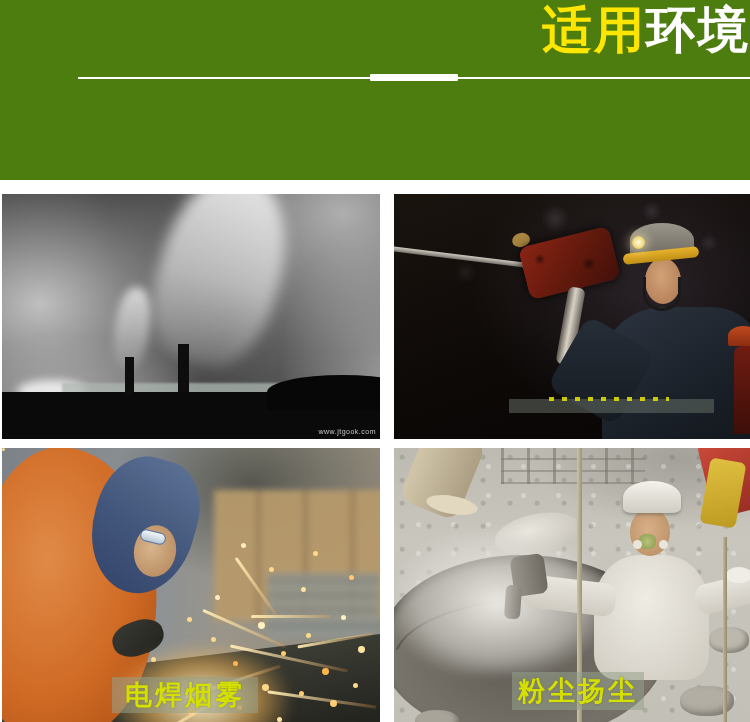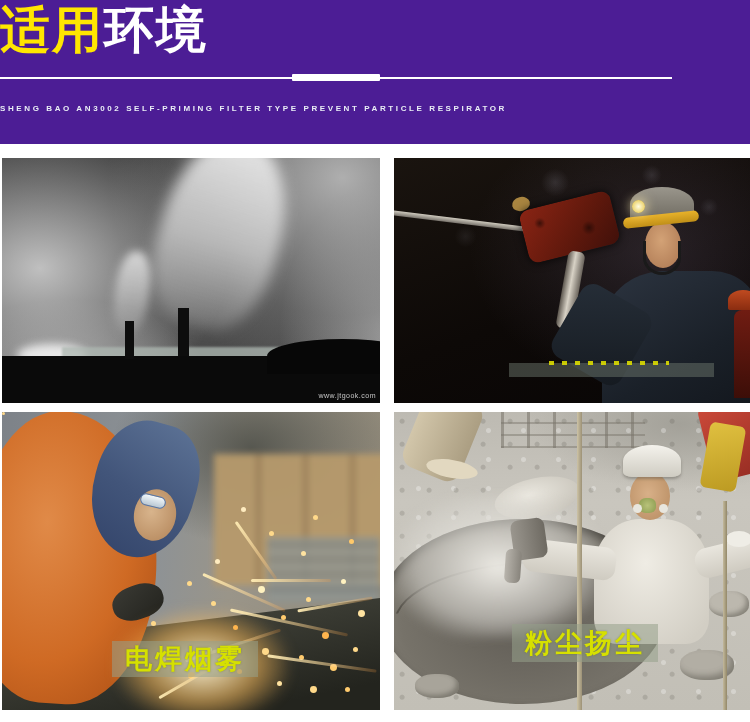--- a/index.html
+++ b/index.html
@@ -4,22 +4,22 @@
 <style>
   * { margin:0; padding:0; box-sizing:border-box; }
   html,body { background:#ffffff; }
   body {
     width:750px; height:722px; position:relative; overflow:hidden;
     font-family:"Liberation Sans", sans-serif;
   }
 
   
   .header {
-    width:750px; height:144px; background:#4c1d95;
-    display:flex; flex-direction:column; align-items:flex-start;
+    width:750px; height:180px; background:#4d7c0f;
+    display:flex; flex-direction:column; align-items:flex-end;
   }
   .title {
     margin-top:2px; font-size:50px; line-height:56px; font-weight:900;
     letter-spacing:2px; white-space:nowrap;
   }
   .title .yellow { color:#ffe600; }
   .title .white  { color:#ffffff; }
   .divider-wrap { position:relative; width:672px; height:8px; margin-top:16px; }
   .divider-line {
     position:absolute; left:0; right:0; top:3px; height:2px; background:#ffffff;
@@ -271,34 +271,33 @@
   .t4-pole { left:51%; top:0; width:5px; height:100%;
     background:linear-gradient(90deg,#cdc3a6,#9d9277); filter:blur(0.4px); z-index:10; }
   .t4-pole2 { left:92%; top:30%; width:4px; height:70%;
     background:linear-gradient(90deg,#c3b99c,#938869); filter:blur(0.4px); z-index:10; }
   .t4-rock1 { left:80%; top:80%; width:54px; height:30px; background:#b2aea4;
     border-radius:45%; box-shadow:inset -4px -4px 6px rgba(70,68,60,0.45); z-index:6; }
   .t4-rock2 { left:6%; top:88%; width:44px; height:24px; background:#a8a49a;
     border-radius:45%; box-shadow:inset -3px -3px 5px rgba(70,68,60,0.45); z-index:6; }
   .t4-rock3 { left:88%; top:60%; width:40px; height:26px; background:#bcb8ae;
     border-radius:45%; box-shadow:inset -3px -3px 5px rgba(70,68,60,0.45); z-index:6; }
-  .t4-label { left:118px; top:212px; width:146px; height:38px; }
+  .t4-label { left:118px; top:224px; width:132px; height:38px; }
 </style>
 </head>
 <body>
 
 <div class="header">
   <div class="title">
     <span class="yellow">适用</span><span class="white">环境</span>
   </div>
   <div class="divider-wrap">
     <div class="divider-line"></div>
     <div class="divider-thick"></div>
   </div>
-  <div class="subtitle">SHENG BAO AN3002 SELF-PRIMING FILTER TYPE PREVENT PARTICLE RESPIRATOR</div>
 </div>
 
 <div class="gallery">
 
   <div class="tile t1">
     <div class="t1-plume"></div>
     <div class="t1-plume2"></div>
     <div class="t1-puff"></div>
     <div class="t1-bldg"></div>
     <div class="t1-ground"></div>

